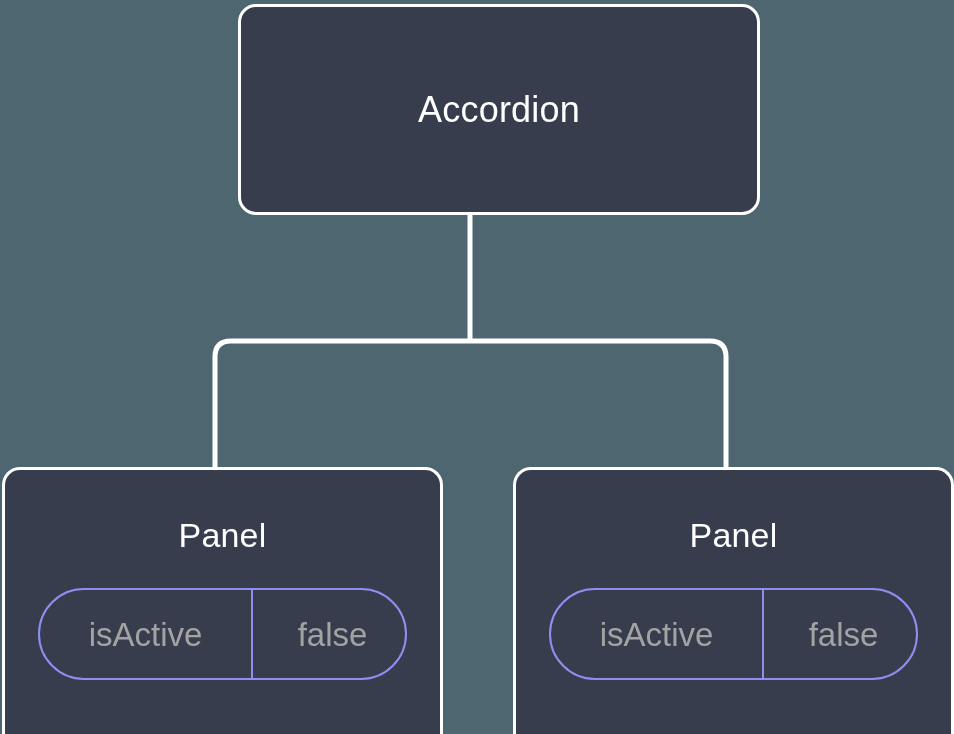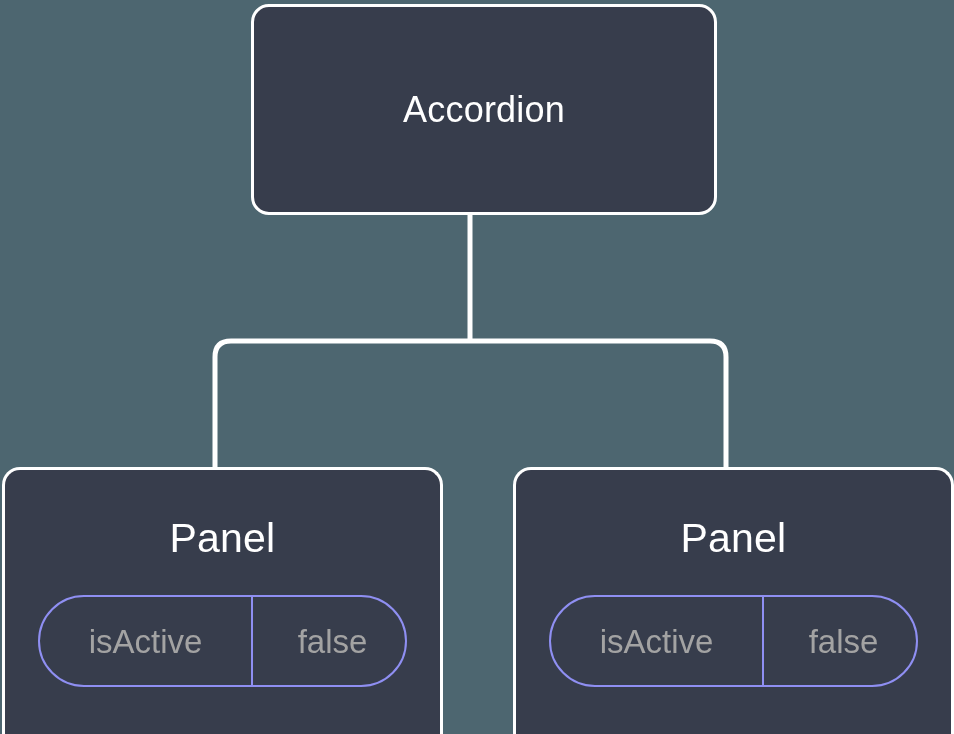--- a/index.html
+++ b/index.html
@@ -37,44 +37,44 @@
     box-sizing: border-box;
     background: #373d4c;
     border: 3px solid #ffffff;
     border-radius: 18px;
     display: flex;
     flex-direction: column;
     align-items: center;
   }
 
   .node-root {
-    left: 251px;
+    left: 238px;
     top: 4px;
-    width: 466px;
+    width: 522px;
     height: 211px;
     justify-content: center;
   }
 
   .node-child {
     top: 467px;
     width: 441px;
     height: 270px;
     border-bottom-left-radius: 0;
     border-bottom-right-radius: 0;
     border-bottom: none;
     justify-content: flex-start;
     padding-top: 48px;
   }
 
   .node-child-left  { left: 2px; }
   .node-child-right { left: 513px; }
 
   .node-title {
     color: #ffffff;
-    font-size: 41px;
+    font-size: 34px;
     font-weight: 400;
     letter-spacing: 0.2px;
     line-height: 1;
     white-space: nowrap;
   }
 
   .node-root .node-title {
     font-size: 36px;
   }
 

